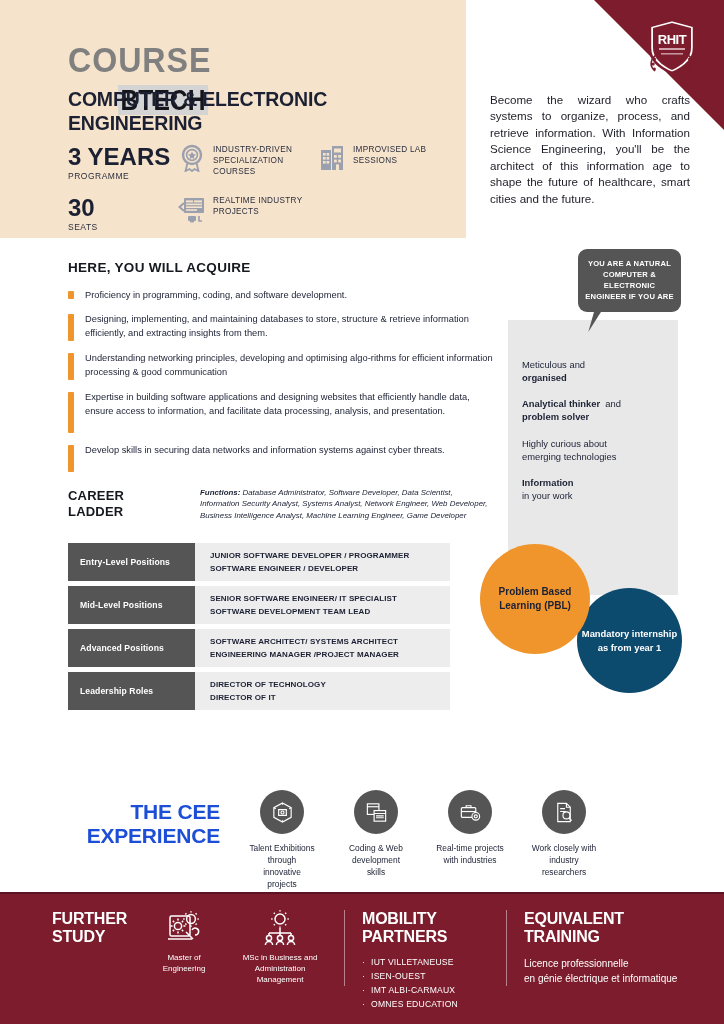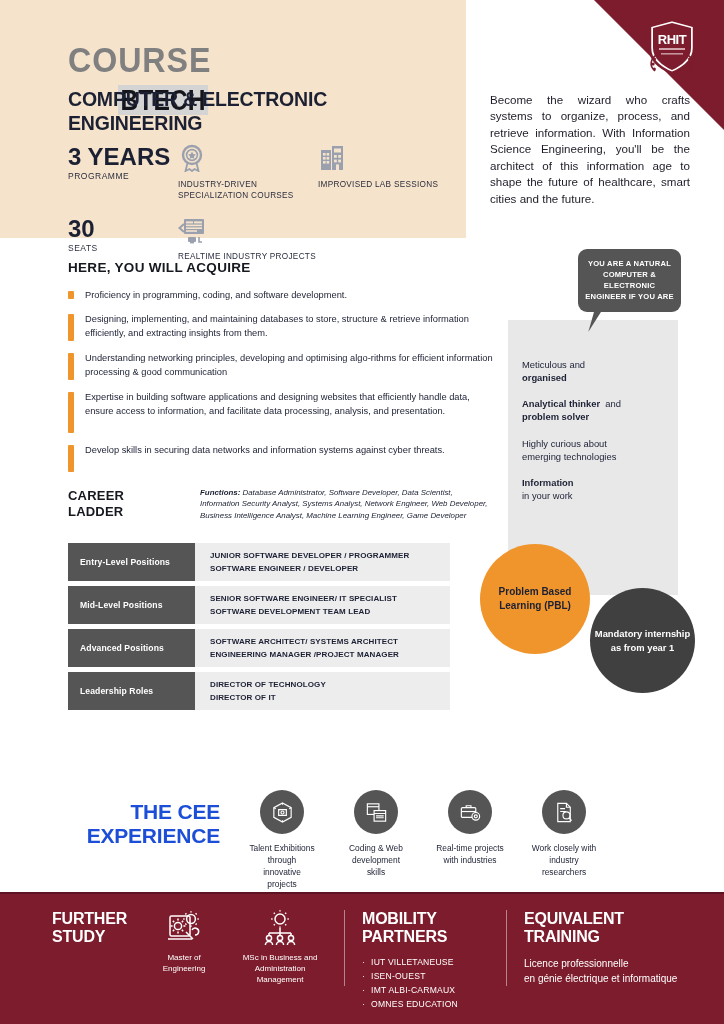--- a/index.html
+++ b/index.html
@@ -75,21 +75,21 @@
 
   .stats {
     position: absolute;
     left: 68px; top: 144px;
     width: 390px;
   }
   .stat-row { display: flex; align-items: flex-start; margin-bottom: 14px; }
   .stat-big { width: 110px; flex: 0 0 110px; }
   .stat-num { font-size: 24px; font-weight: 700; color: #1c2033; line-height: 1.05; }
   .stat-sub { font-size: 8.5px; font-weight: 500; letter-spacing: .5px; color: #2a2e3e; margin-top: 2px; }
-  .feature { display: flex; align-items: flex-start; gap: 7px; width: 145px; flex-direction: column; }
+  .feature { display: flex; align-items: flex-start; gap: 7px; width: 145px; }
   .feature .ic { flex: 0 0 28px; width: 28px; height: 28px; color: #9aa0ad; }
   .feature .ft { font-size: 8.2px; letter-spacing: .3px; line-height: 1.32; color: #2a2e3e; font-weight: 500; padding-top: 1px; }
 
   .intro-para {
     position: absolute;
     left: 490px; top: 92px;
     width: 200px;
     font-family: Liberation Sans, sans-serif;
     font-size: 11.6px;
     line-height: 1.42;
@@ -159,23 +159,23 @@
   .trait { font-size: 9.4px; line-height: 1.4; color: #1c2033; margin-bottom: 13px; }
   .trait b { font-weight: 700; }
 
   .circle-pbl {
     position: absolute; left: 480px; top: 544px;
     width: 110px; height: 110px; border-radius: 50%;
     background: #f0952c; display: flex; align-items: center; justify-content: center;
     text-align: center; font-size: 10px; font-weight: 700; line-height: 1.4; color: #1c2033;
   }
   .circle-int {
-    position: absolute; left: 590px; top: 588px;
+    position: absolute; left: 577px; top: 588px;
     width: 105px; height: 105px; border-radius: 50%;
-    background: #404040; display: flex; align-items: center; justify-content: center;
+    background: #0c4a6e; display: flex; align-items: center; justify-content: center;
     text-align: center; font-size: 9.4px; font-weight: 700; line-height: 1.4; color: #ffffff;
   }
 
   
   .cee-title {
     position: absolute; left: 60px; top: 800px; width: 160px;
     text-align: right; font-size: 21px; font-weight: 700; line-height: 1.16;
     letter-spacing: -.2px; color: #1d4ed8;
   }
   .cee-items { position: absolute; left: 248px; top: 790px; display: flex; gap: 26px; }

